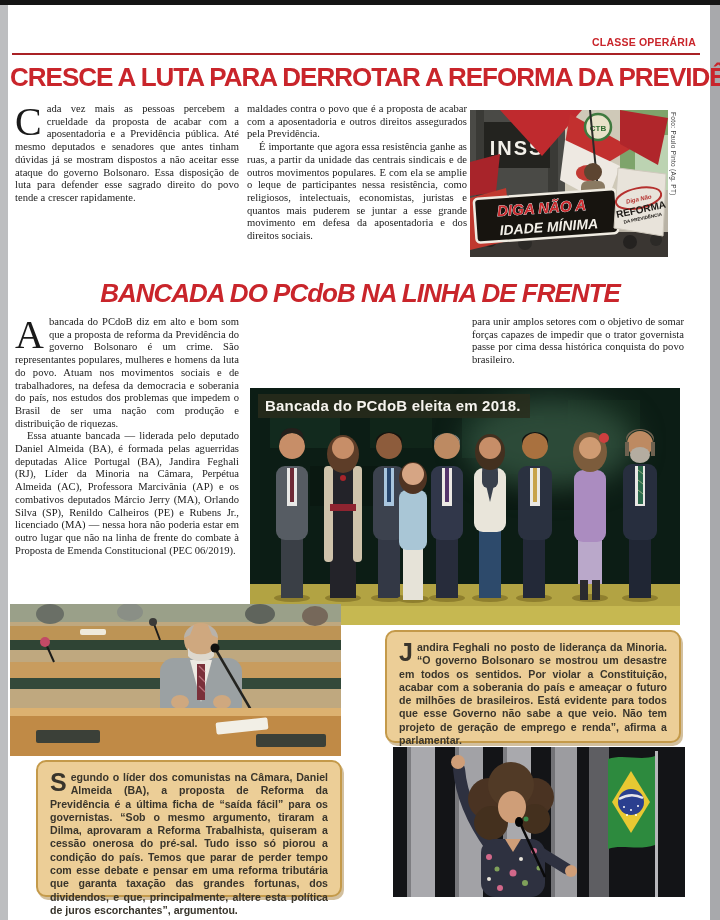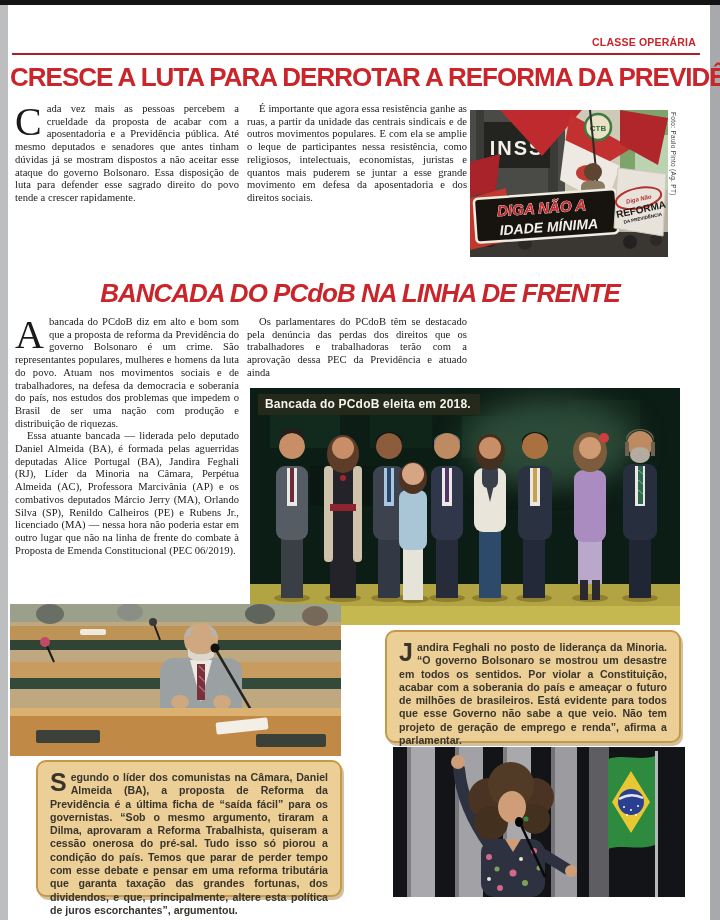--- a/index.html
+++ b/index.html
@@ -20,21 +20,21 @@
   .col{font-size:10.6px;line-height:12.7px;text-align:justify;}
   .col p{margin:0;}
   .col p.ind{text-indent:12px;}
   .dropcap{float:left;font-size:40px;line-height:33px;margin:2px 5px 0 0;font-family:"Liberation Serif",serif;}
   
   .photo{overflow:hidden;background:#222;}
   .photo svg{display:block;}
   #credit{left:670px;top:112px;height:150px;writing-mode:vertical-rl;font-family:"Liberation Sans",sans-serif;
           font-size:6.5px;color:#3c3c3c;letter-spacing:.3px;}
   #group-caption{left:258px;top:394px;background:rgba(42,44,28,.82);color:#f6f4ee;
-                 font-family:"Liberation Sans",sans-serif;font-weight:bold;font-size:12px;
+                 font-family:"Liberation Sans",sans-serif;font-weight:bold;font-size:15px;
                  padding:3px 9px 4px 7px;letter-spacing:.2px;}
   
   .capbox{background:#ecce97;border:2px solid #c49a4a;border-radius:10px;
           box-shadow:2px 3px 0 rgba(158,116,40,.45);
           font-family:"Liberation Sans",sans-serif;font-size:10.6px;line-height:13.3px;
           color:#39352c;font-weight:600;text-align:justify;padding:9px 12px 8px 12px;box-sizing:border-box;}
   .capdrop{float:left;font-size:25px;line-height:21px;margin:1px 4px 0 0;font-weight:bold;}
 </style>
 </head>
 <body>
@@ -46,20 +46,21 @@
 
   <div class="abs" id="masthead">CLASSE OPERÁRIA</div>
   <div class="abs" id="rule"></div>
 
   <div class="abs headline" style="top:62px;">CRESCE A LUTA PARA DERROTAR A REFORMA DA PREVIDÊNCIA</div>
 
   <div class="abs col" style="left:15px;top:103px;width:224px;height:158px;">
     <p><span class="dropcap">C</span><span>ada vez mais as pessoas percebem a crueldade da proposta de acabar com a aposentadoria e a Previdência pública. Até mesmo deputados e senadores que antes tinham dúvidas já se mostram dispostos a não aceitar esse ataque do governo Bolsonaro. Essa disposição de luta para defender esse sagrado direito do povo tende a crescer rapidamente.</span></p>
   </div>
   <div class="abs col" style="left:247px;top:103px;width:220px;height:158px;">
+    <p>maldades contra o povo que é a proposta de acabar com a aposentadoria e outros direitos assegurados pela Previdência.</p>
     <p class="ind">É importante que agora essa resistência ganhe as ruas, a partir da unidade das centrais sindicais e de outros movimentos populares. E com ela se amplie o leque de participantes nessa resistência, como religiosos, intelectuais, economistas, juristas e quantos mais puderem se juntar a esse grande movimento em defesa da aposentadoria e dos direitos sociais.</p>
   </div>
 
   <div class="abs photo" style="left:470px;top:110px;width:198px;height:147px;">
     <svg width="198" height="147" viewBox="0 0 198 147">
       <rect x="0" y="0" width="198" height="147" fill="#b9b3a6"></rect>
       <rect x="0" y="0" width="95" height="147" fill="#4a4a46"></rect>
       <rect x="6" y="0" width="8" height="147" fill="#3a3a36"></rect>
       <rect x="78" y="0" width="10" height="147" fill="#3a3a36"></rect>
       <rect x="95" y="0" width="55" height="95" fill="#cfc9b8"></rect>
@@ -100,22 +101,22 @@
     </svg>
   </div>
   <div class="abs" id="credit">Foto: Paulo Pinto (Ag. PT)</div>
 
   <div class="abs headline" style="top:278px;font-style:italic;">BANCADA DO PCdoB NA LINHA DE FRENTE</div>
 
   <div class="abs col" style="left:15px;top:316px;width:224px;height:282px;">
     <p><span class="dropcap">A</span><span>bancada do PCdoB diz em alto e bom som que a proposta de reforma da Previdência do governo Bolsonaro é um crime. São representantes populares, mulheres e homens da luta do povo. Atuam nos movimentos sociais e de trabalhadores, na defesa da democracia e soberania do país, nos estudos dos problemas que impedem o Brasil de ser uma nação com produção e distribuição de riquezas.</span></p>
     <p class="ind">Essa atuante bancada — liderada pelo deputado Daniel Almeida (BA), é formada pelas aguerridas deputadas Alice Portugal (BA), Jandira Feghali (RJ), Líder da Minoria na Câmara, Perpétua Almeida (AC), Professora Marcivânia (AP) e os combativos deputados Márcio Jerry (MA), Orlando Silva (SP), Renildo Calheiros (PE) e Rubens Jr., licenciado (MA) — nessa hora não poderia estar em outro lugar que não na linha de frente do combate à Proposta de Emenda Constitucional (PEC 06/2019).</p>
   </div>
-  <div class="abs col" style="left:247px;top:316px;width:220px;height:58px;">
-    <p class="ind">Os parlamentares do PCdoB têm se destacado pela denúncia das perdas dos direitos que os trabalhadores e trabalhadoras terão com a aprovação dessa PEC da Previdência e atuado ainda</p>
+  <div class="abs col" style="left:472px;top:316px;width:212px;height:58px;">
+    <p>para unir amplos setores com o objetivo de somar forças capazes de impedir que o trator governista passe por cima dessa histórica conquista do povo brasileiro.</p>
   </div>
 
   <div class="abs photo" style="left:250px;top:388px;width:430px;height:237px;">
     <svg width="430" height="237" viewBox="0 0 430 237">
       <rect x="0" y="0" width="430" height="237" fill="#0c1d15"></rect>
       <rect x="20" y="18" width="70" height="42" fill="#122a1e"></rect>
       <rect x="120" y="8" width="62" height="52" fill="#102519"></rect>
       <rect x="212" y="28" width="82" height="42" fill="#122a1e"></rect>
       <rect x="318" y="12" width="72" height="48" fill="#102519"></rect>
       <rect x="60" y="78" width="90" height="40" fill="#0a1811"></rect>

